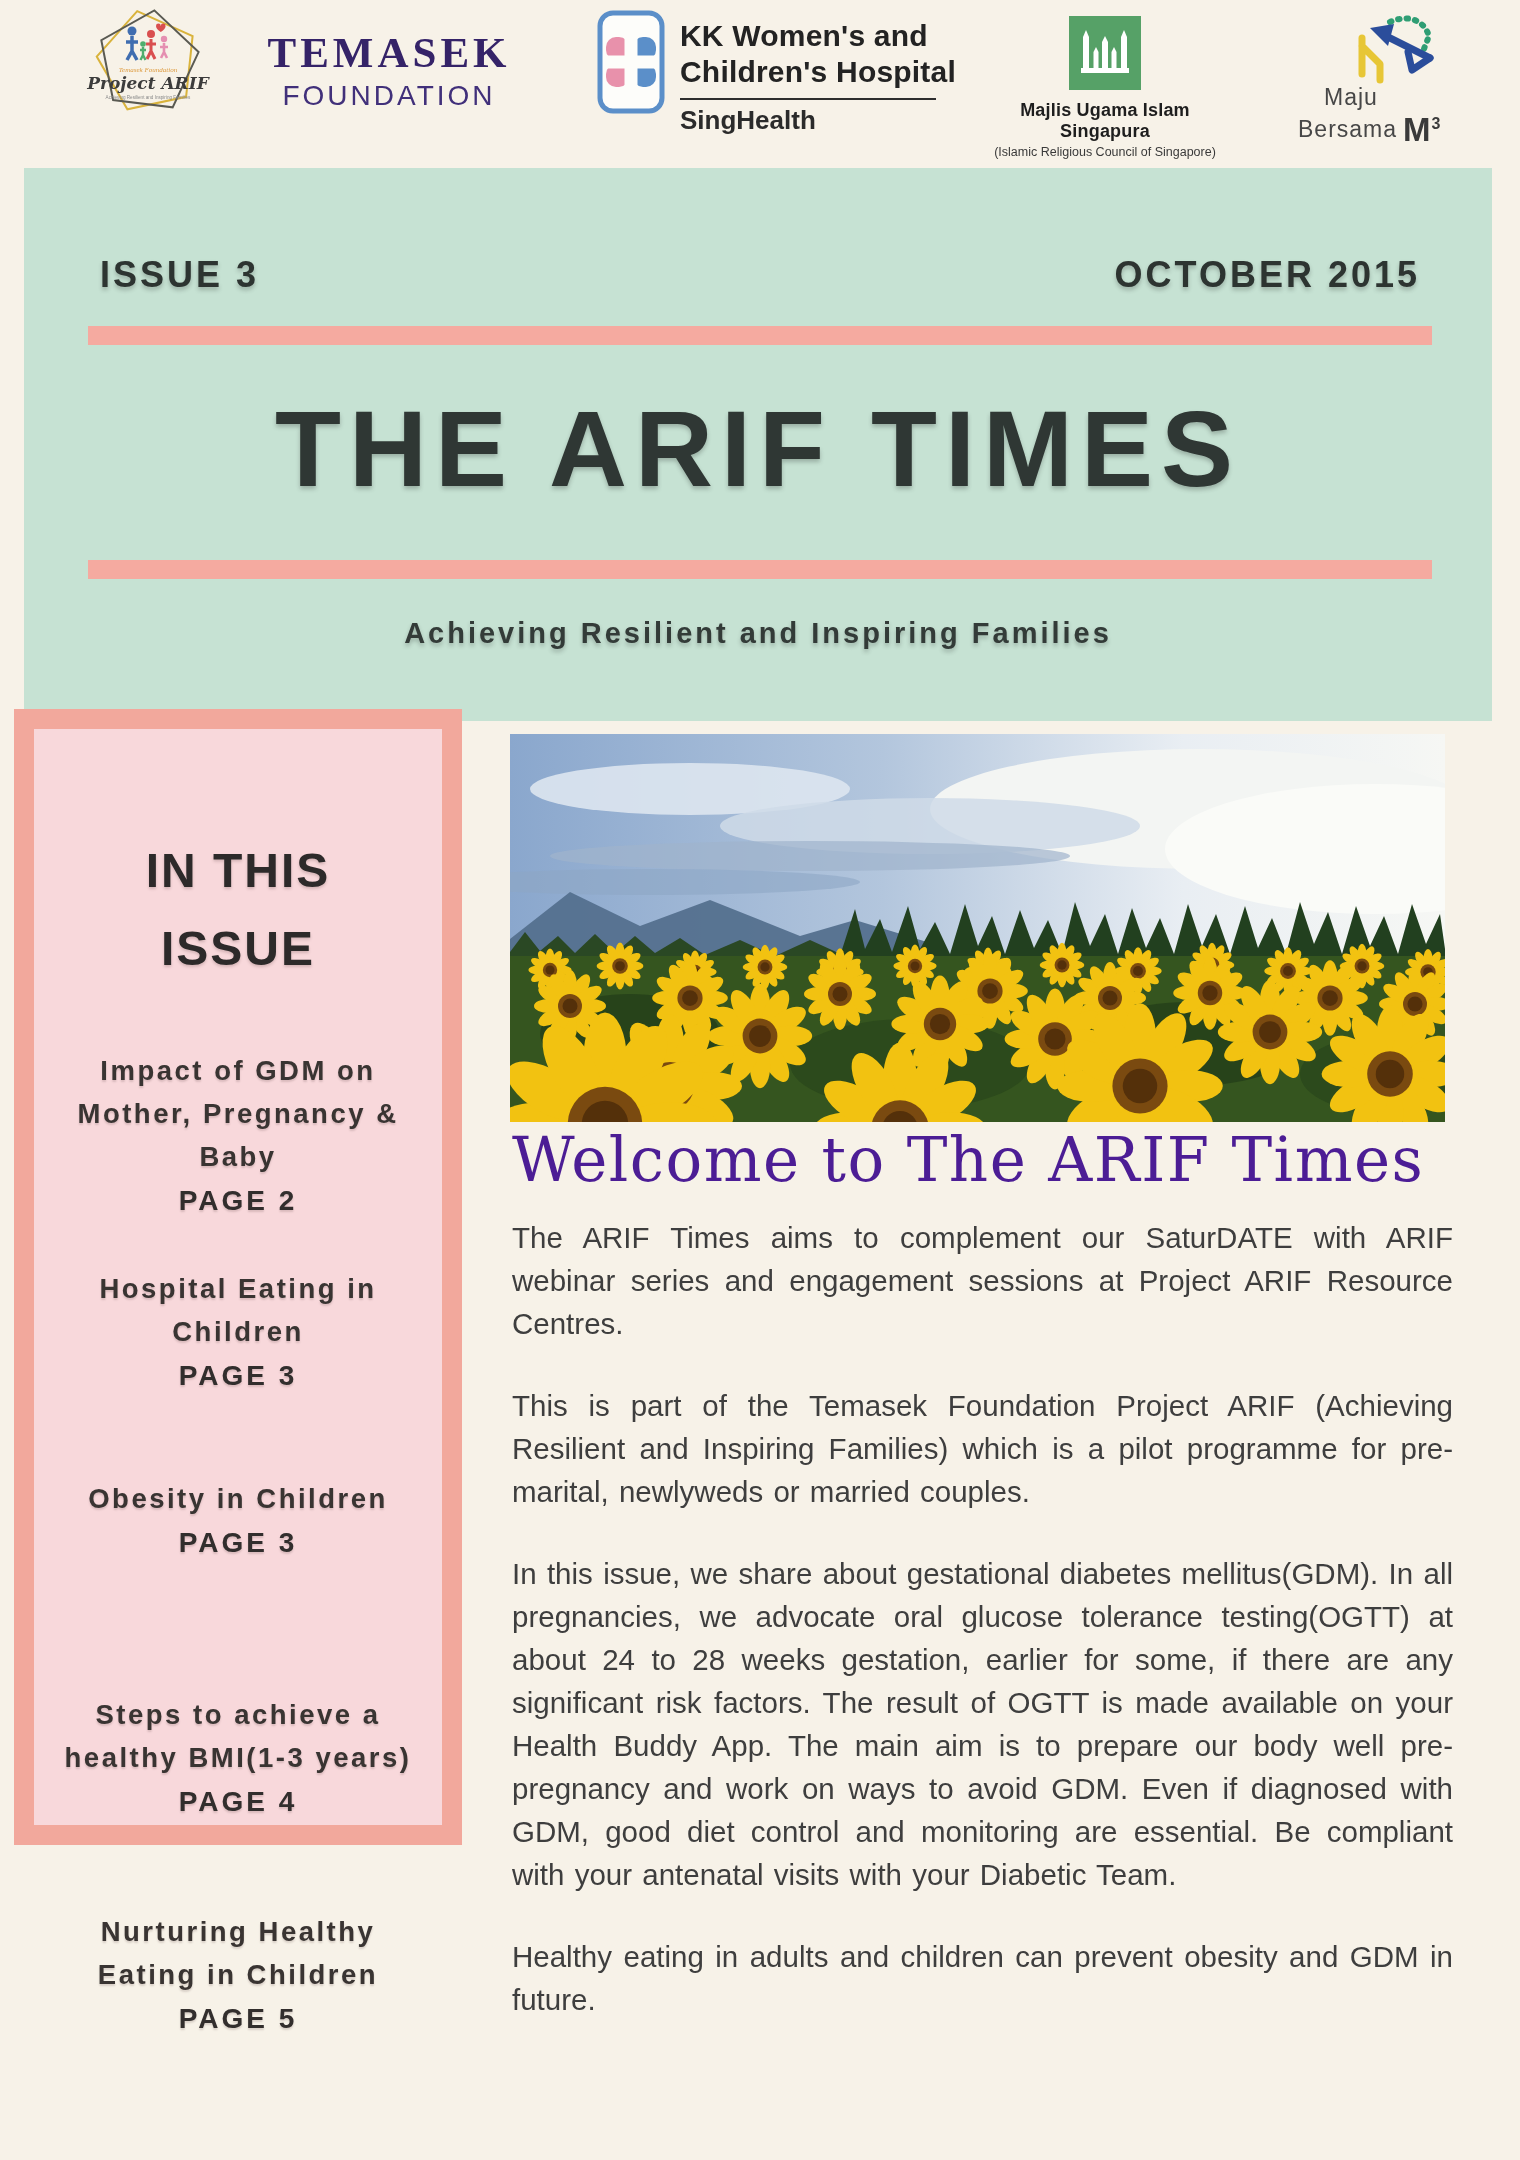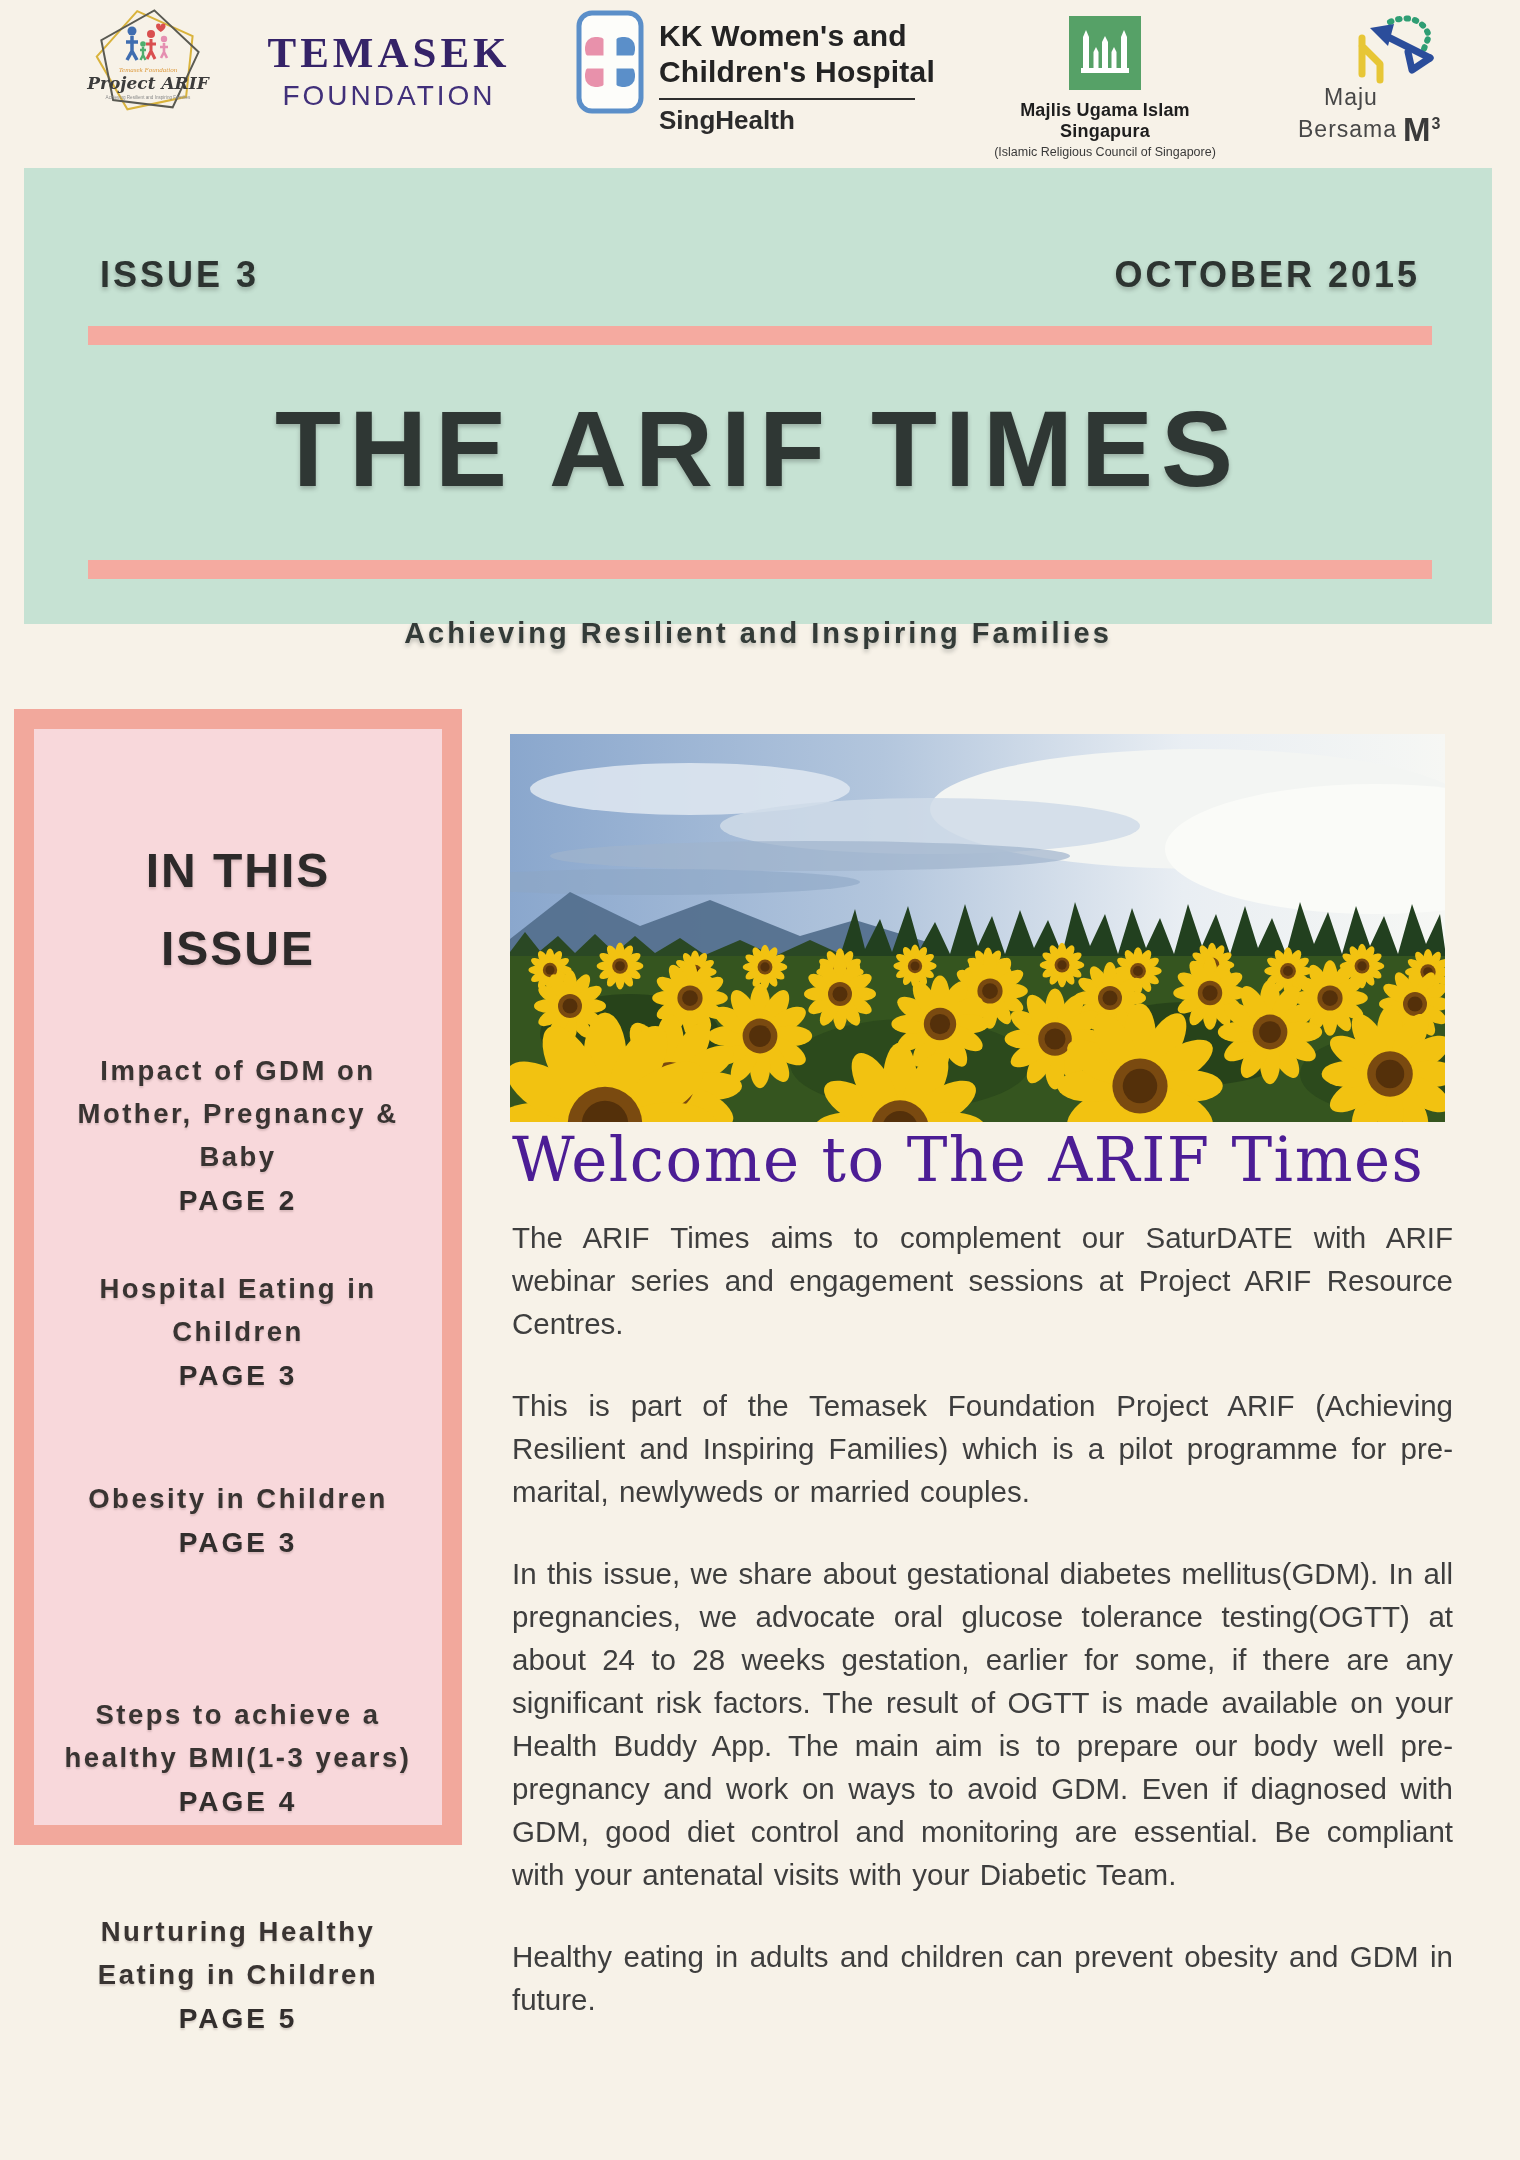--- a/index.html
+++ b/index.html
@@ -8,38 +8,38 @@
     background:#f7f2e8;
     font-family:"Liberation Sans",sans-serif;
   }
   .abs{position:absolute;}
 
   
   #logo-arif{left:56px;top:4px;width:188px;height:120px;}
   #logo-temasek{left:254px;top:30px;width:270px;text-align:center;color:#352368;}
   .tem1{font-family:"Liberation Serif",serif;font-size:43px;font-weight:700;letter-spacing:4px;line-height:46px;}
   .tem2{font-size:28px;letter-spacing:3px;line-height:34px;margin-top:3px;color:#41307a;}
-  #logo-kk{left:576px;top:10px;display:flex;gap:15px;}
+  #logo-kk{left:597px;top:10px;display:flex;gap:15px;}
   .kk-text{padding-top:8px;color:#232323;}
   .kk1,.kk2{font-size:30px;font-weight:600;line-height:36px;letter-spacing:0.2px;}
   .kk-rule{border:none;border-top:2.5px solid #2e2e2e;width:256px;margin:8px 0 5px 0;}
   .kk-brand{font-size:26px;font-weight:600;color:#2b2b2b;}
   #logo-muis{left:980px;top:16px;width:250px;text-align:center;}
   .muis-emblem{display:block;margin:0 auto;}
   .muis-name{font-size:18px;font-weight:700;color:#1e1e1e;margin-top:10px;letter-spacing:0.2px;}
   .muis-sub{font-size:12.5px;color:#3a3a3a;margin-top:3px;}
   #logo-maju{left:1298px;top:12px;width:160px;color:#474747;}
   #logo-maju svg{margin-left:52px;display:block;}
   .maju1{font-size:23px;margin:-2px 0 0 26px;letter-spacing:1px;}
   .maju2{font-size:23px;margin-left:0;letter-spacing:1px;display:flex;align-items:flex-end;gap:6px;}
   .maju-m{font-size:33px;font-weight:700;color:#3a3a3a;line-height:26px;}
   .maju-m sup{font-size:16px;}
 
   
-  #banner{left:24px;top:168px;width:1468px;height:456px;background:#c6e2d3;}
+  #banner{left:24px;top:168px;width:1468px;height:553px;background:#c6e2d3;}
   .shadow{text-shadow:0 3px 4px rgba(40,45,42,0.28);}
   #issue-row{position:absolute;top:86px;left:76px;right:72px;display:flex;justify-content:space-between;
     font-size:36px;font-weight:700;letter-spacing:3px;color:#2d3431;}
   .bar{position:absolute;left:64px;width:1344px;height:19px;background:#f5aaa0;}
   #bar1{top:158px;}
   #bar2{top:392px;}
   #banner-title{position:absolute;top:226px;width:100%;text-align:center;
     font-size:108px;font-weight:700;letter-spacing:8px;color:#2f3734;line-height:110px;}
   #banner-subtitle{position:absolute;top:449px;width:100%;text-align:center;
     font-size:29px;font-weight:700;letter-spacing:3px;color:#333b38;}

